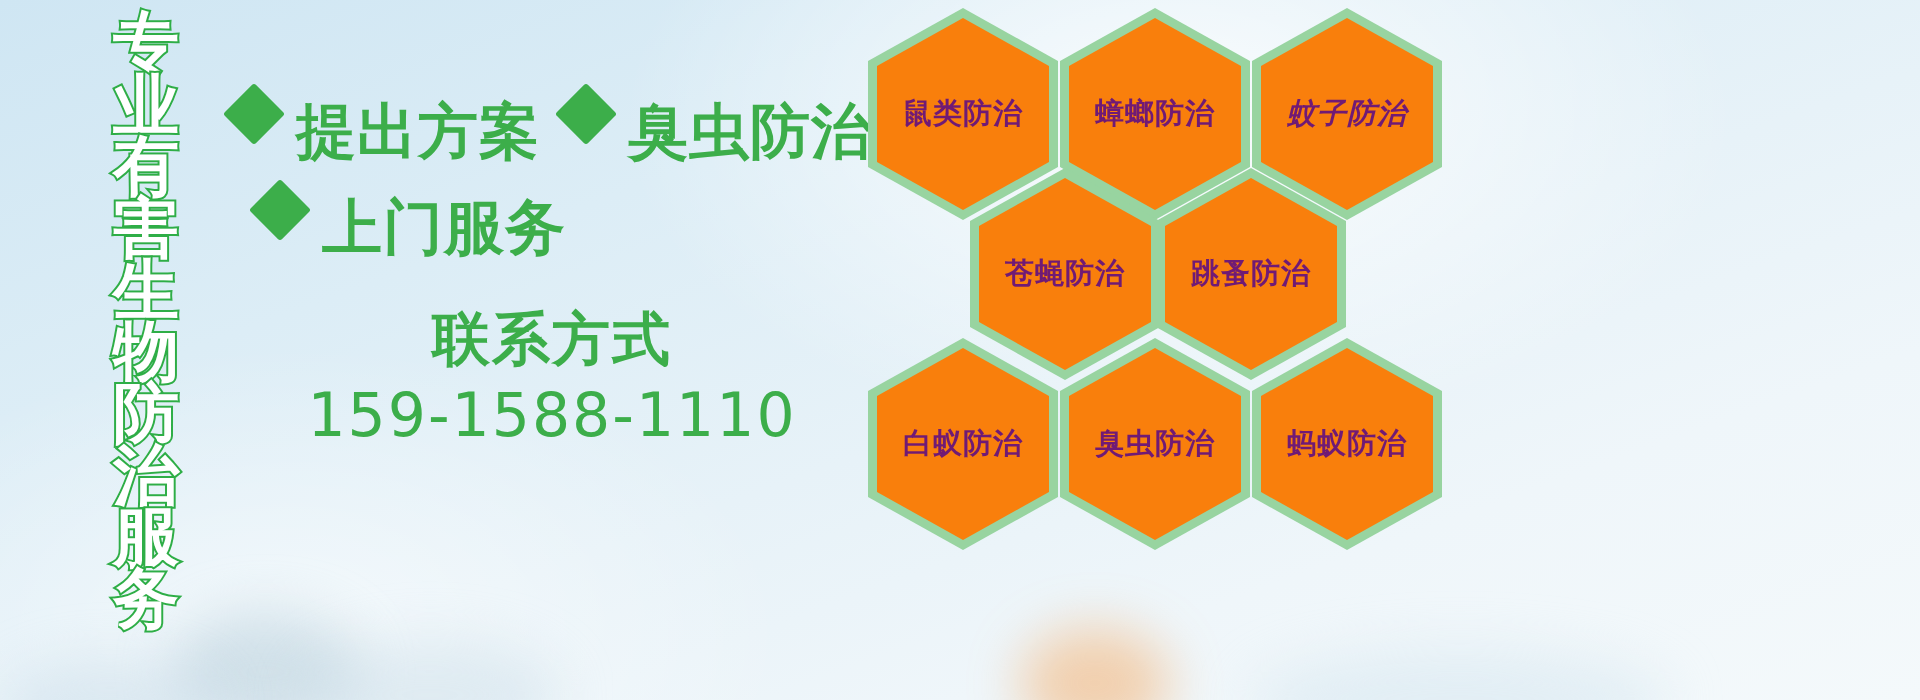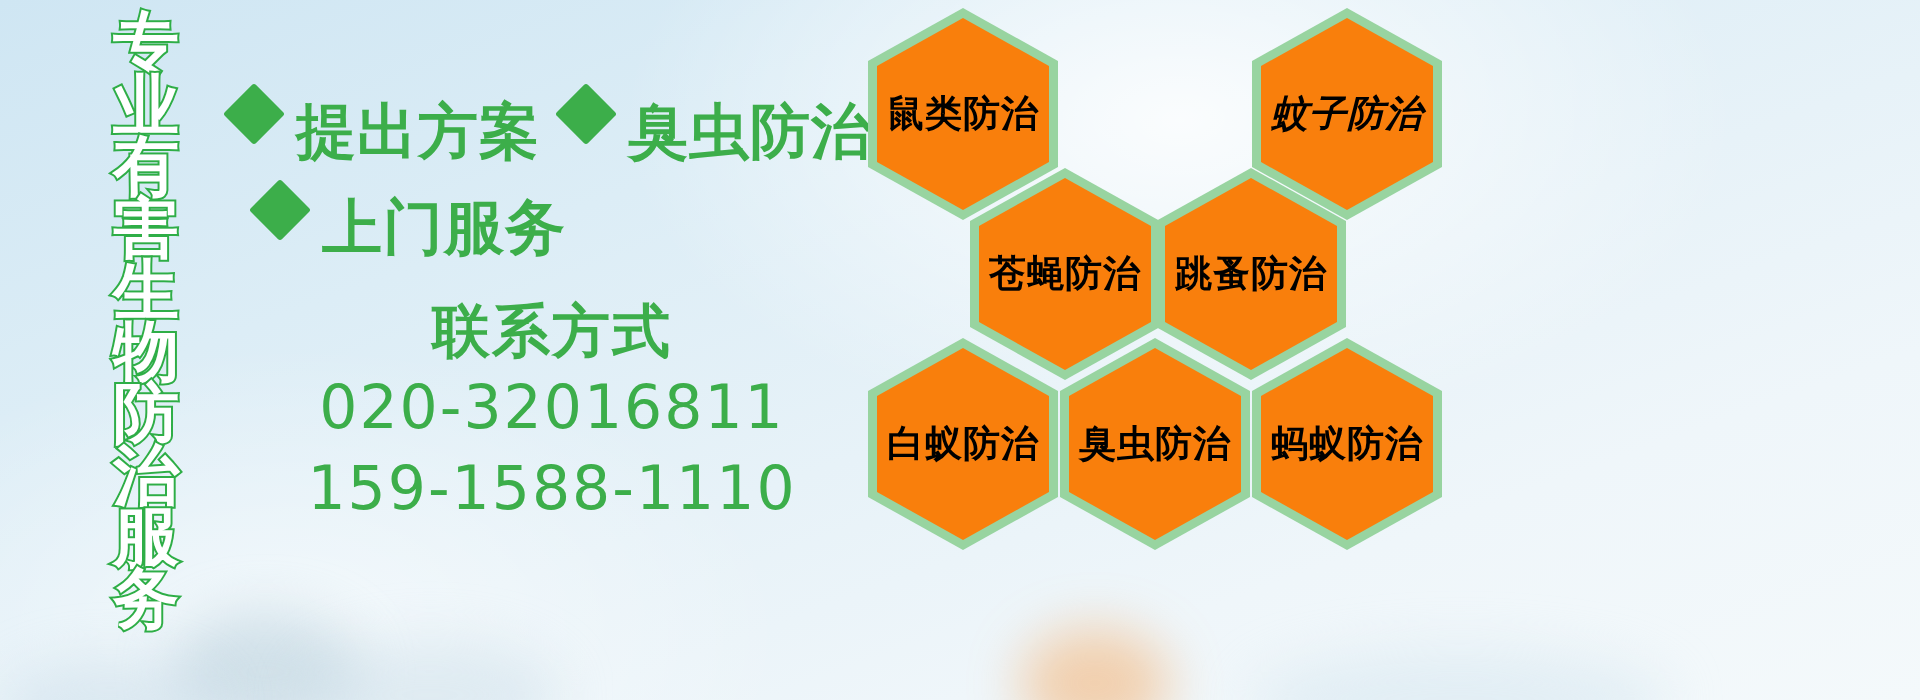--- a/index.html
+++ b/index.html
@@ -47,21 +47,21 @@
     width:44px;height:44px;background:#3cae4a;transform:rotate(45deg);
     margin-right:20px;flex:0 0 auto;border-radius:3px;
   }
   .feat-text{
     font-family:"DejaVu Sans","Liberation Sans",sans-serif;
     font-size:60px;font-weight:700;color:#3cae4a;letter-spacing:1px;white-space:nowrap;
   }
   .feat-gap{width:26px;}
 
   
-  #contact{position:absolute;left:232px;top:300px;width:640px;text-align:center;}
+  #contact{position:absolute;left:232px;top:308px;width:640px;text-align:center;}
   #contact-title{
     font-family:"DejaVu Sans","Liberation Sans",sans-serif;
     font-size:58px;font-weight:700;color:#3cae4a;letter-spacing:2px;line-height:1.1;
   }
   .phone{
     font-family:"DejaVu Sans","Liberation Sans",sans-serif;
     font-size:60px;font-weight:400;color:#3cae4a;letter-spacing:2px;line-height:1.25;
     margin-top:6px;
   }
 
@@ -76,21 +76,21 @@
   }
   .hex .inner{
     width:172px;height:192px;
     -webkit-clip-path:polygon(50% 0%,100% 25%,100% 75%,50% 100%,0% 75%,0% 25%);
     clip-path:polygon(50% 0%,100% 25%,100% 75%,50% 100%,0% 75%,0% 25%);
     background:#f97f0c;
     display:flex;align-items:center;justify-content:center;
   }
   .hex .lbl{
     font-family:"DejaVu Sans","Liberation Sans",sans-serif;
-    font-size:37px;font-weight:700;color:#000000;letter-spacing:1px;white-space:nowrap;
+    font-size:29px;font-weight:700;color:#701a75;letter-spacing:1px;white-space:nowrap;
   }
   
   .h1{left:6px;  top:8px;}
   .h2{left:198px;top:8px;}
   .h3{left:390px;top:8px;font-style:italic;}
   .h4{left:108px;top:168px;}
   .h5{left:294px;top:168px;}
   .h6{left:6px;  top:338px;}
   .h7{left:198px;top:338px;}
   .h8{left:390px;top:338px;}
@@ -135,28 +135,32 @@
       <div class="feat-gap"></div>
       <div class="feat-item">
         <span class="diamond"></span>
         <span class="feat-text">上门服务</span>
       </div>
     </div>
   </div>
 
   <div id="contact">
     <div id="contact-title">联系方式</div>
-    <div class="phone">020-32016811</div>
     <div class="phone">159-1588-1110</div>
   </div>
 
   <div id="comb">
     <div class="hex h1">
       <div class="inner">
         <span class="lbl">鼠类防治</span>
+      </div>
+    </div>
+    <div class="hex h2">
+      <div class="inner">
+        <span class="lbl">蟑螂防治</span>
       </div>
     </div>
     <div class="hex h3">
       <div class="inner">
         <span class="lbl">蚊子防治</span>
       </div>
     </div>
     <div class="hex h4">
       <div class="inner">
         <span class="lbl">苍蝇防治</span>

